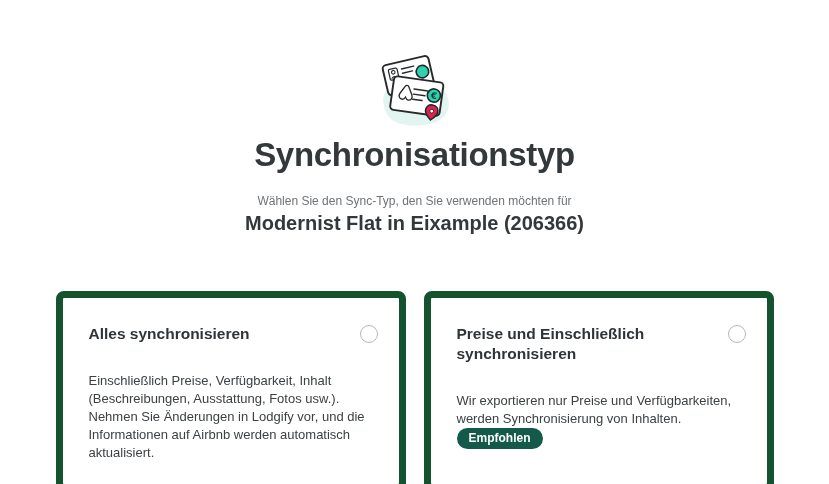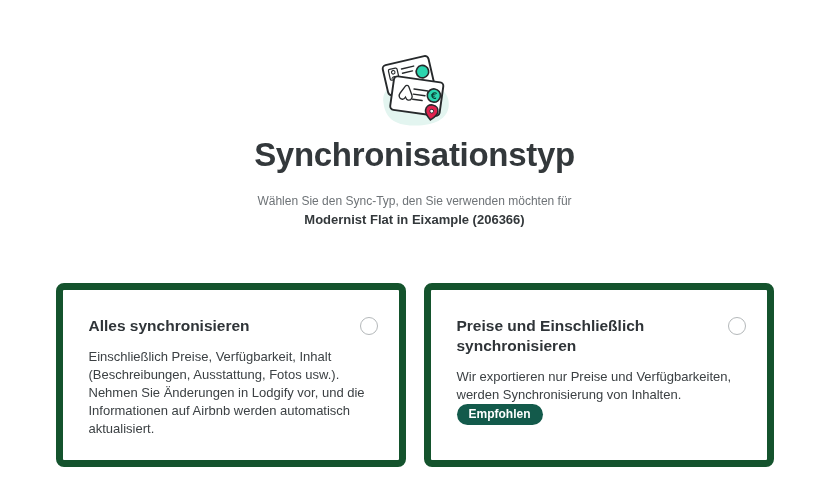--- a/index.html
+++ b/index.html
@@ -25,21 +25,21 @@
     color: #33383b;
   }
   .subtitle {
     margin-top: 20px;
     font-size: 12px;
     color: #6e7377;
     line-height: 1.32;
   }
   .property-name {
     margin-top: 2px;
-    font-size: 13px;
+    font-size: 20px;
     font-weight: bold;
     color: #33383b;
   }
 
   .cards {
     margin-top: 56px;
     display: flex;
     justify-content: center;
     gap: 18px;
   }
@@ -66,21 +66,21 @@
   }
   .radio {
     width: 18px; height: 18px;
     border: 1.5px solid #b4b8ba;
     border-radius: 50%;
     background: #fff;
     flex-shrink: 0;
     margin-top: 1px;
   }
   .card-desc {
-    margin-top: 12px;
+    margin-top: 28px;
     font-size: 13px;
     color: #3c4144;
     line-height: 1.38;
     max-width: 290px;
   }
   .badge {
     display: inline-block;
     background: #135a4b;
     color: #ffffff;
     font-size: 12px;

